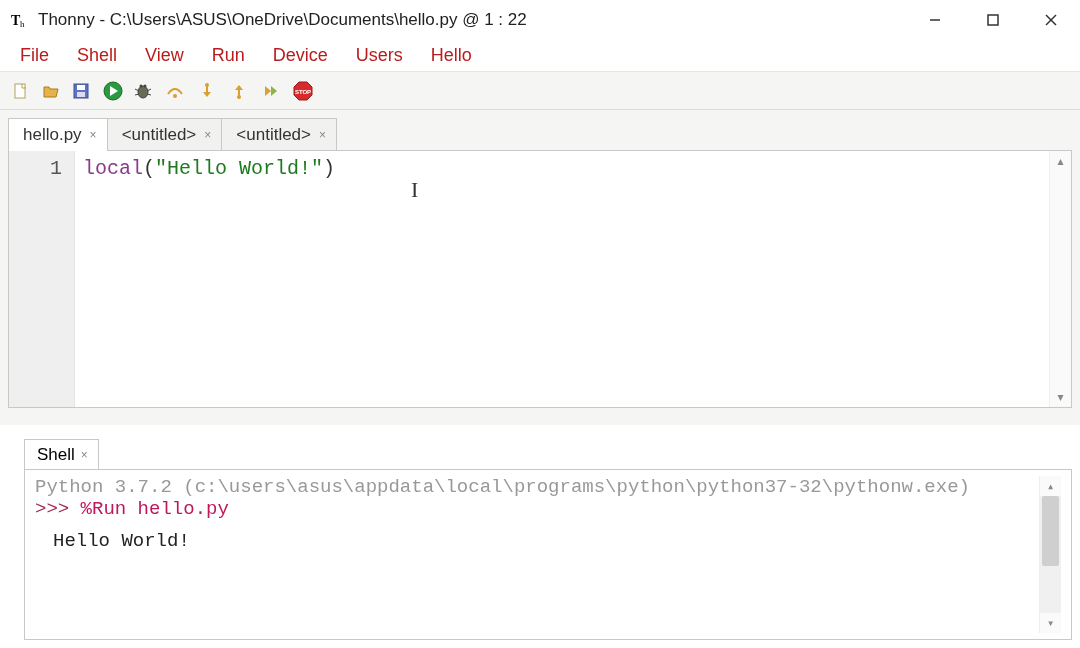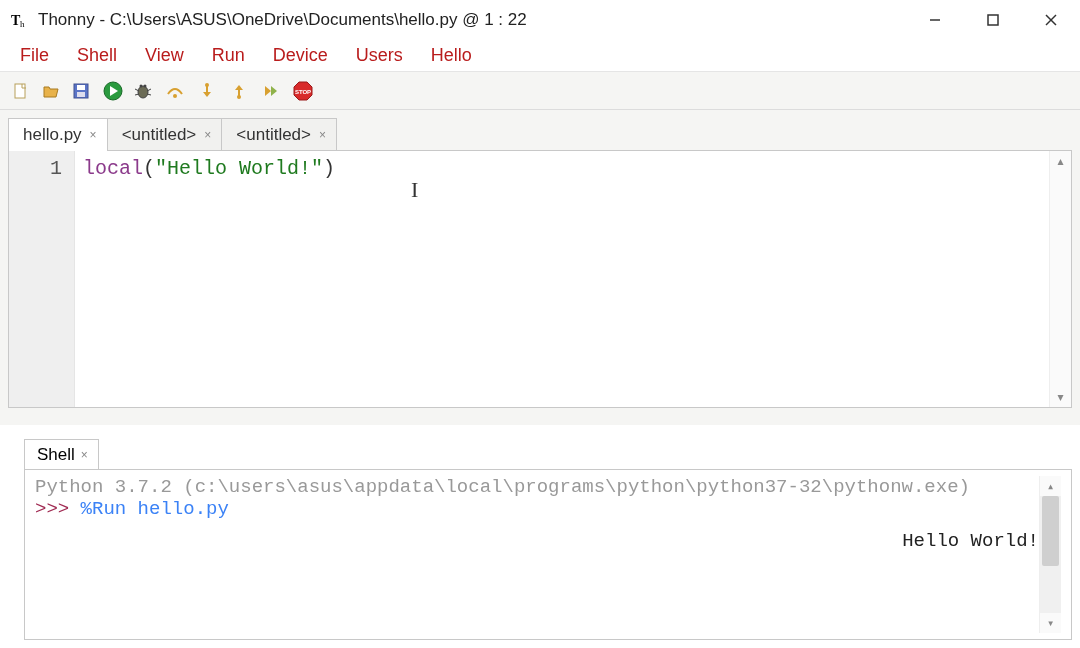--- a/index.html
+++ b/index.html
@@ -179,22 +179,22 @@
       background: #fff;
       font-family: "Consolas","Courier New",monospace;
       font-size: 19px;
       padding: 6px 10px;
       display: flex;
       flex: 1;
       margin-top: -1px;
     }
     .shell-text { flex: 1; white-space: pre-wrap; word-break: break-all; color: #999; }
     .shell-prompt { color: #a02a52; }
-    .shell-run { color: #3b82f6; }
-    .shell-output { color: #222; padding-left: 18px; display:block; margin-top:10px;text-align:right; }
+    .shell-run { color: #be185d; }
+    .shell-output { color: #222; padding-left: 18px; display:block; margin-top:10px; }
     .shell-scroll {
       width: 22px;
       display: flex; flex-direction: column;
       border-left: 1px solid #eee;
       background: #fafafa;
     }
     .shell-scroll .track {
       flex: 1; background: #f0f0f0; position: relative;
     }
     .shell-scroll .thumb {

